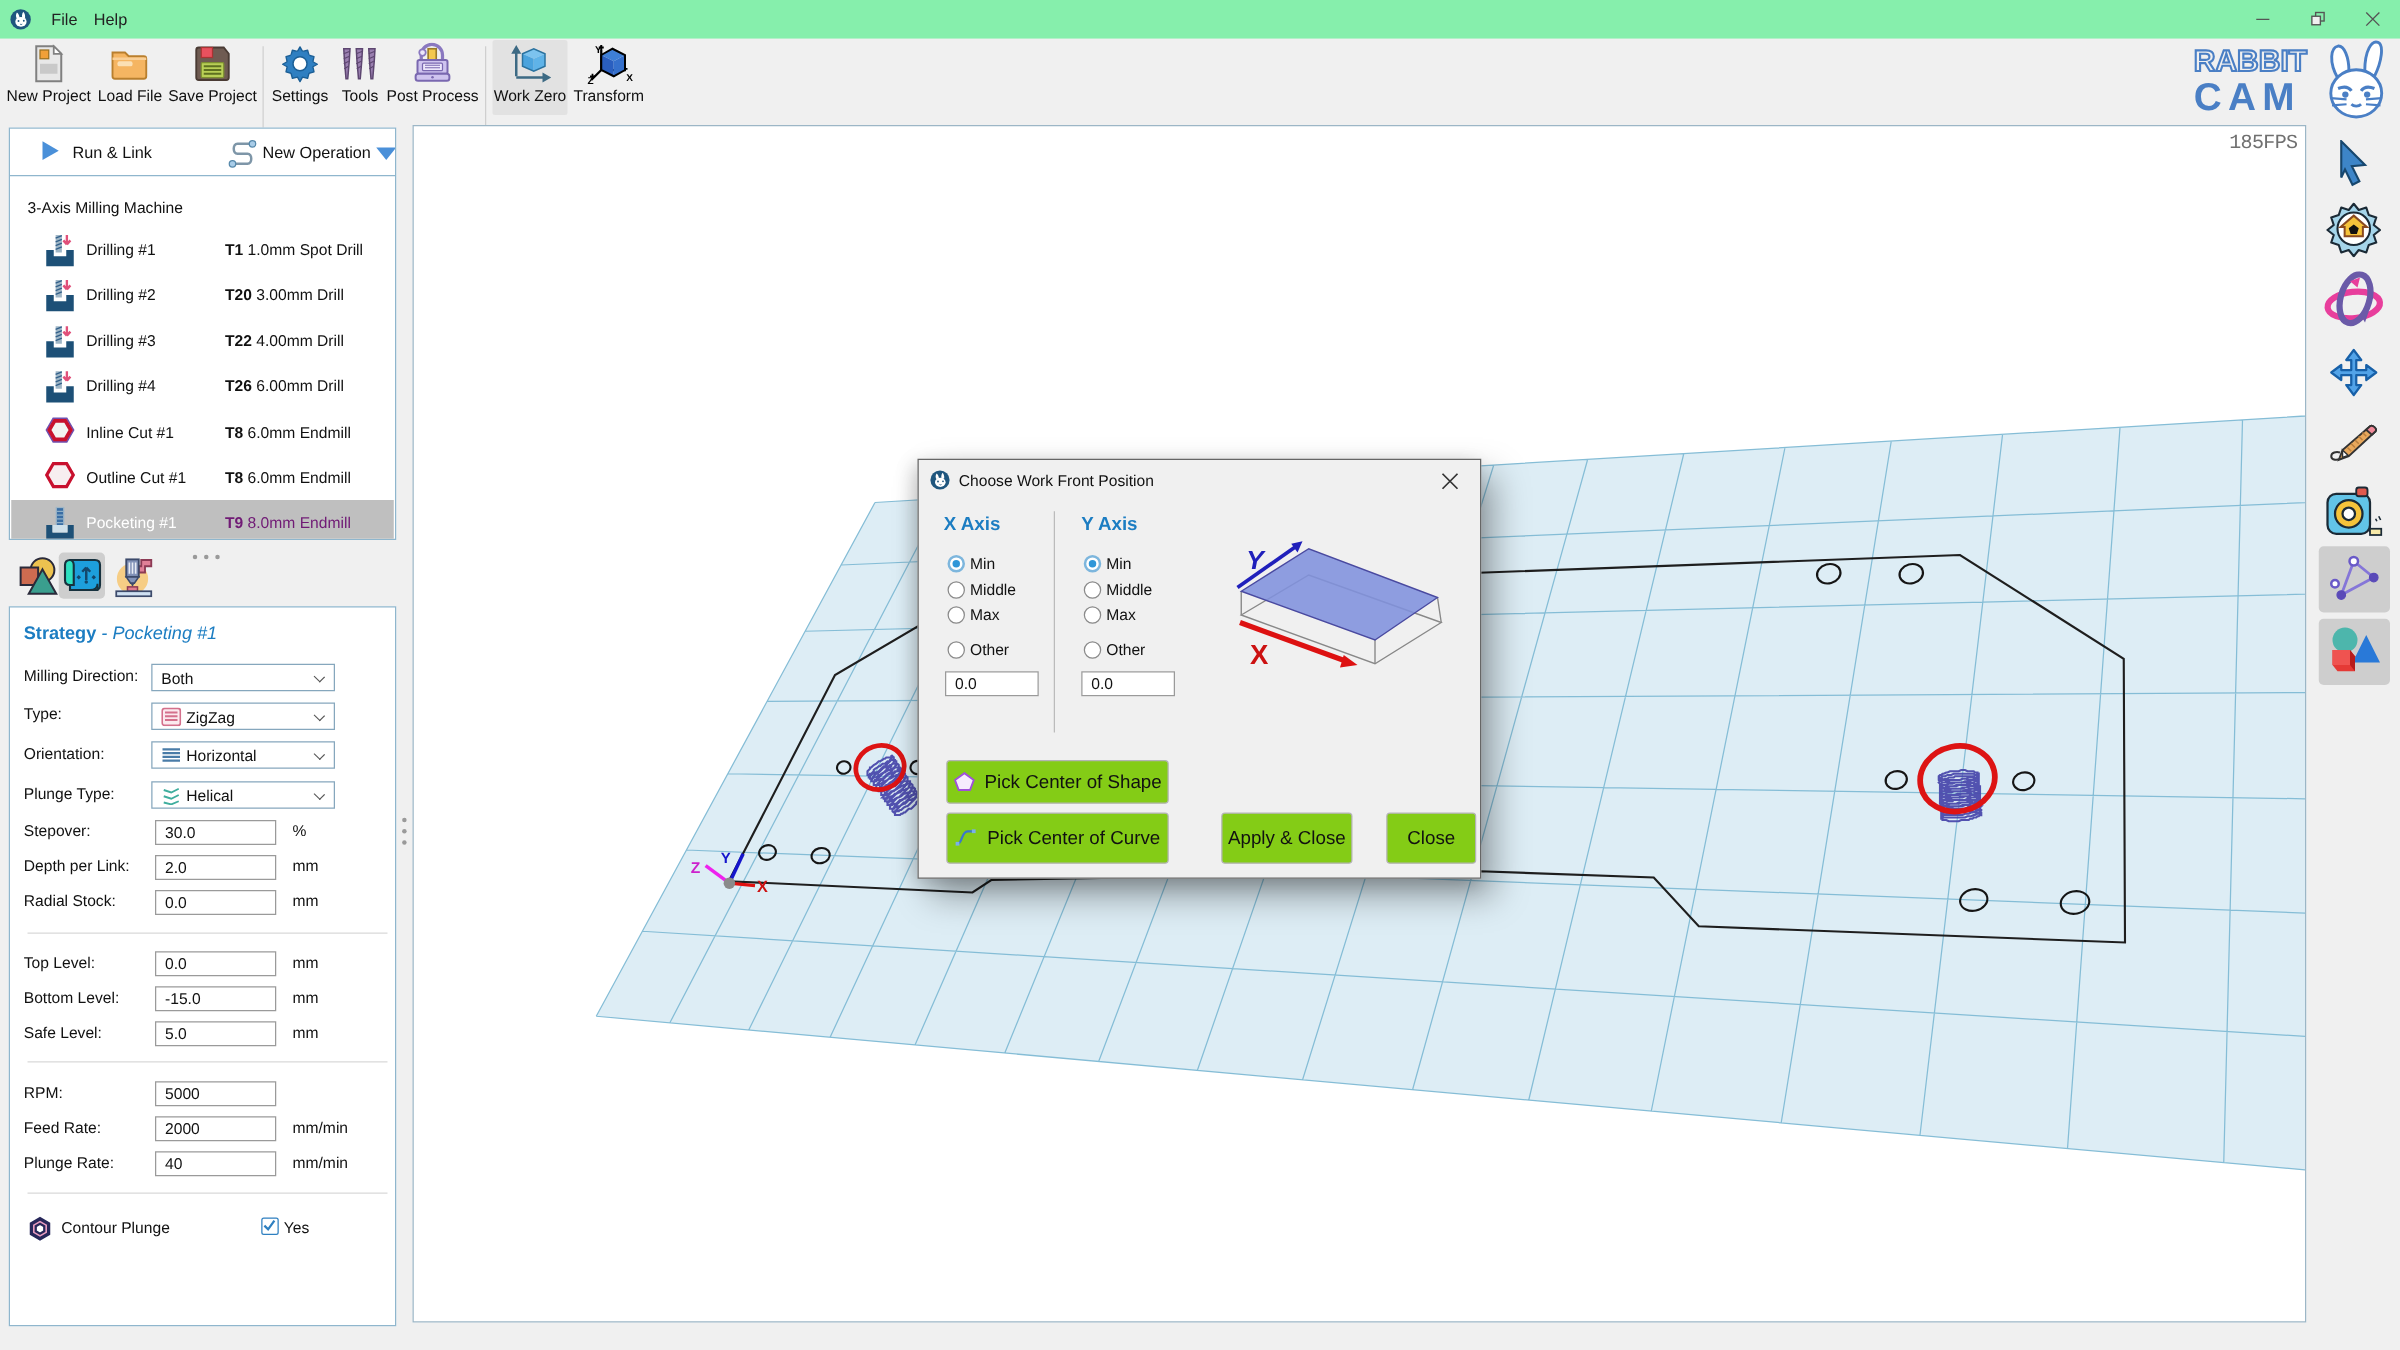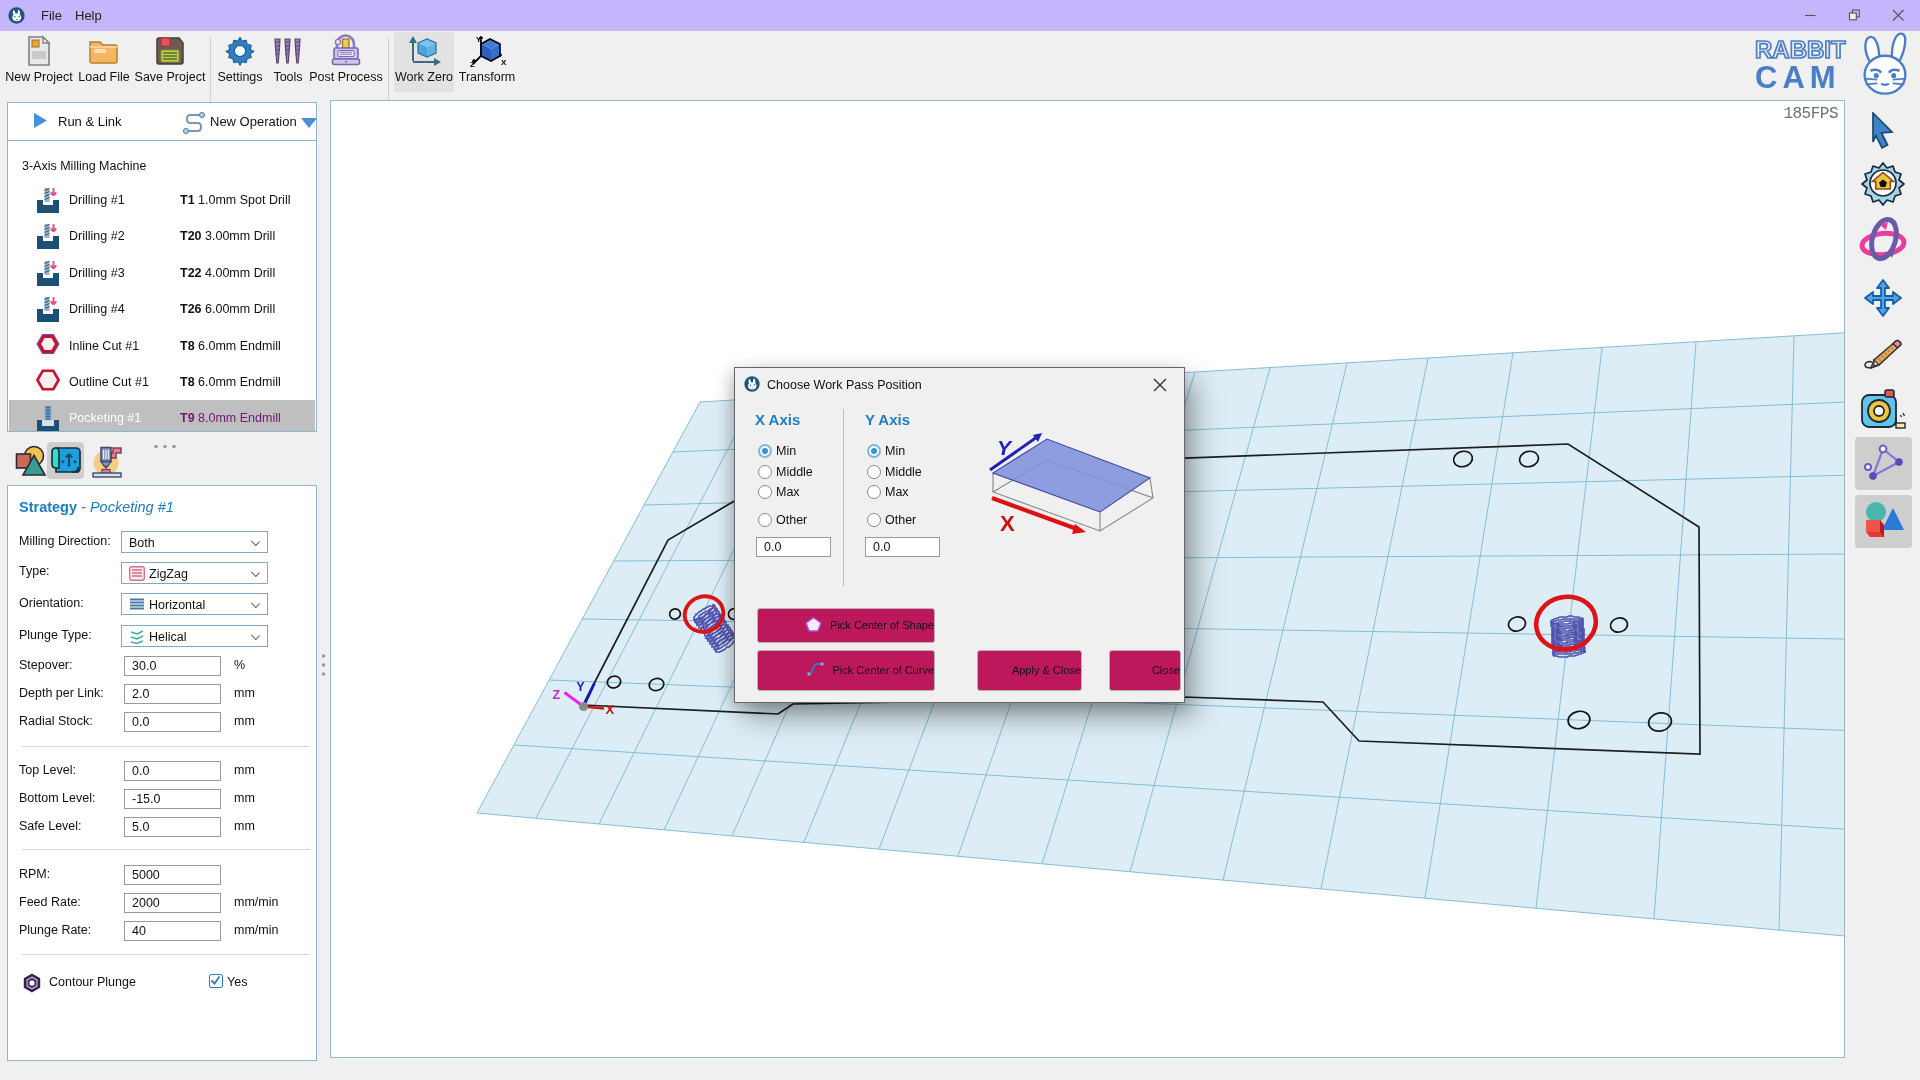--- a/index.html
+++ b/index.html
@@ -1,17 +1,17 @@
 <!DOCTYPE html>
 <html><head><meta charset="utf-8"><style>
 *{margin:0;padding:0;box-sizing:border-box}
 html,body{width:1920px;height:1080px;overflow:hidden;background:#f0f0f0;
  font-family:"Liberation Sans",sans-serif;color:#111;-webkit-font-smoothing:antialiased}
 .abs{position:absolute}
-.titlebar{position:absolute;left:0;top:0;width:1920px;height:31px;background:#c4b5fd}
+.titlebar{position:absolute;left:0;top:0;width:1920px;height:31px;background:#86efac}
 .menu{position:absolute;top:8px;font-size:13px;color:#222}
 .wintitle{position:absolute;top:8px;left:0;width:1920px;text-align:center;font-size:12.5px;color:#444}
 .toolbar{position:absolute;left:0;top:31px;width:1920px;height:69px;background:#f0f0f0}
 .tbtn{position:absolute;top:3px;text-align:center;font-size:12.5px;color:#111;white-space:nowrap}
 .tbtn .ic{display:block;margin:0 auto 2px auto}
 .tsep{position:absolute;top:6px;width:1px;height:78px;background:#cfcfcf}
 .panel{position:absolute;background:#fff;border:1px solid #8fb6cd;overflow:hidden}
 .lefthdr{position:absolute;left:0;top:0;right:0;height:38px;border-bottom:1px solid #8fb6cd;background:#fff}
 .oprow{position:absolute;left:1px;right:1px;height:36px;font-size:12.5px}
 .oprow .nm{position:absolute;left:60px;top:11px}
@@ -32,22 +32,22 @@
 .dlg{position:absolute;left:734px;top:367px;width:451px;height:336px;background:#f0f0f0;border:1px solid #666;
  box-shadow:10px 14px 26px rgba(0,0,0,0.35), -4px 4px 14px rgba(0,0,0,0.18)}
 .dlg .ttl{position:absolute;left:32px;top:10px;font-size:12.5px;color:#111}
 .axhdr{position:absolute;font-size:15px;font-weight:bold;color:#1c7dc2}
 .radio{position:absolute;width:14px;height:14px;border-radius:50%;border:1px solid #8a8a8a;background:#fff}
 .radio.sel{border:2px solid #7db6dd}
 .radio.sel:after{content:"";position:absolute;left:2px;top:2px;width:6px;height:6px;border-radius:50%;background:#2f96d8}
 .rlbl{position:absolute;font-size:12.5px}
 .dinp{position:absolute;width:75px;height:20px;border:1px solid #9a9a9a;background:#fff;font-size:12.5px;
  line-height:18px;padding-left:7px}
-.btn{position:absolute;background:#be185d;border:1px solid #b3b3b3;border-radius:3px;font-size:11px;
- text-align:right;color:#111}
+.btn{position:absolute;background:#84cc16;border:1px solid #b3b3b3;border-radius:3px;font-size:15px;
+ text-align:center;color:#111}
 .sideic{position:absolute;left:1853px;width:60px;text-align:center}
 .selbg{position:absolute;left:1855px;width:57px;height:53px;background:#cecece;border-radius:4px}
 </style></head><body>
 <div class="titlebar">
     <div class="abs" style="left:8px;top:7px"><svg width="17" height="17" viewBox="0 0 20 20">
         <circle cx="10" cy="10" r="9.6" fill="#1f567e"></circle>
         <path d="M6.5 3.5 C5.2 5.8 5.4 8.2 6.6 9.2 L9 8.2 C8.6 6 7.8 4.2 6.5 3.5z" fill="#fff"></path>
         <path d="M12.5 2.8 C11 5 11 7.8 11.8 9 L14.2 8.6 C14.4 6.2 13.8 4 12.5 2.8z" fill="#fff"></path>
         <ellipse cx="10.3" cy="12.3" rx="5.3" ry="4.6" fill="#fff"></ellipse>
         <circle cx="8" cy="11.5" r="0.9" fill="#1f567e"></circle>
@@ -423,21 +423,21 @@
 <div class="dlg">
     <div class="abs" style="left:9px;top:8px"><svg width="16" height="16" viewBox="0 0 20 20">
         <circle cx="10" cy="10" r="9.6" fill="#1f567e"></circle>
         <path d="M6.5 3.5 C5.2 5.8 5.4 8.2 6.6 9.2 L9 8.2 C8.6 6 7.8 4.2 6.5 3.5z" fill="#fff"></path>
         <path d="M12.5 2.8 C11 5 11 7.8 11.8 9 L14.2 8.6 C14.4 6.2 13.8 4 12.5 2.8z" fill="#fff"></path>
         <ellipse cx="10.3" cy="12.3" rx="5.3" ry="4.6" fill="#fff"></ellipse>
         <circle cx="8" cy="11.5" r="0.9" fill="#1f567e"></circle>
         <circle cx="13" cy="11.3" r="0.9" fill="#1f567e"></circle>
         <path d="M9.5 14.5 q1 .8 2 0" stroke="#1f567e" stroke-width="0.8" fill="none"></path>
       </svg></div>
-    <div class="ttl">Choose Work Pass Position</div>
+    <div class="ttl">Choose Work Front Position</div>
     <svg class="abs" style="left:417px;top:9px" width="16" height="16" viewBox="0 0 16 16">
       <path d="M2 2l12 12M14 2L2 14" stroke="#333" stroke-width="1.4"></path>
     </svg>
     <div class="axhdr" style="left:20px;top:43px">X Axis</div>
     <div class="axhdr" style="left:130px;top:43px">Y Axis</div>
     <div class="abs" style="left:108px;top:41px;width:1px;height:177px;background:#bbb"></div>
     <div class="radio sel" style="left:23px;top:76px"></div>
     <div class="rlbl" style="left:41px;top:76px">Min</div>
     <div class="radio" style="left:23px;top:97px"></div>
     <div class="rlbl" style="left:41px;top:97px">Middle</div>

